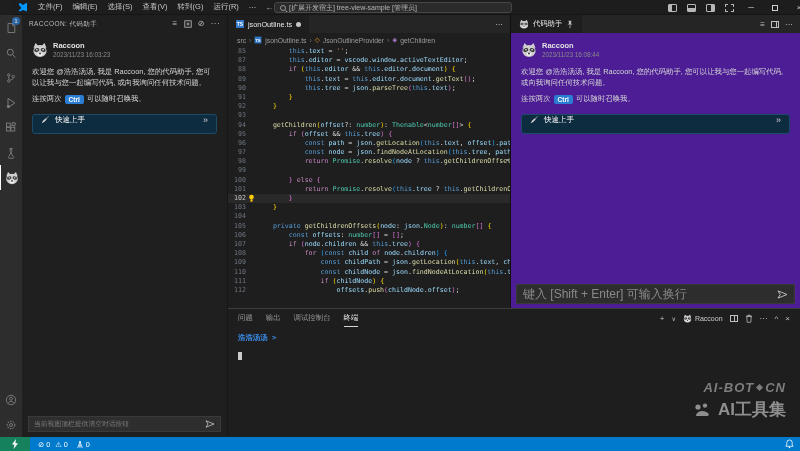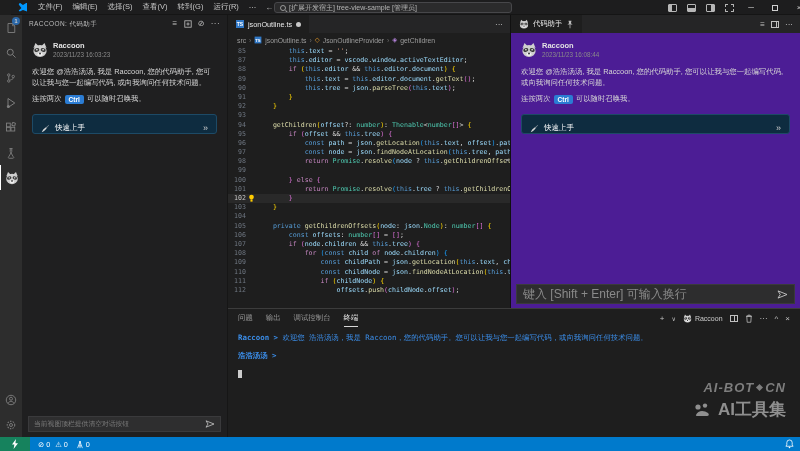--- a/index.html
+++ b/index.html
@@ -34,21 +34,21 @@
 .side-header{height:18px;display:flex;align-items:center;padding:0 7px;font-size:6.5px;color:#bbb;letter-spacing:.4px}
 .side-tools{margin-left:auto;display:flex;align-items:center;gap:6px;color:#c0c0c0;font-size:8px}
 .tool-ico{cursor:default;line-height:1}
 .chat{padding:8px 10px 0 10px}
 .chat-head{display:flex;gap:5px;align-items:center}
 .chat-name{font-size:7.5px;font-weight:bold;color:#e3e3e3}
 .chat-time{font-size:6.3px;color:#8a8a8a;margin-top:1px}
 .chat-msg{font-size:7.4px;line-height:11px;color:#d6d6d6;margin-top:8px}
 .chat-hint{font-size:7.4px;color:#d6d6d6;margin-top:6px;display:flex;align-items:center;gap:3px}
 .kbd{background:#2b7cd3;color:#fff;font-size:6.5px;padding:1px 4px;border-radius:2px;font-weight:bold}
-.quick-btn{margin-top:10px;height:20px;background:#0e2c40;border:1px solid #1d4a66;border-radius:3px;display:flex;align-items:flex-end;gap:5px;padding:0 8px;font-size:7.5px;color:#fff}
+.quick-btn{margin-top:10px;height:20px;background:#0e2c40;border:1px solid #1d4a66;border-radius:3px;display:flex;align-items:flex-start;gap:5px;padding:0 8px;font-size:7.5px;color:#fff}
 .quick-chev{margin-left:auto;color:#cfcfcf;font-size:9px}
 .side-input{position:absolute;left:6px;right:6px;bottom:5px;height:16px;background:#2e2e2f;border:1px solid #3a3a3c;display:flex;align-items:center;padding:0 5px;font-size:6.8px;color:#7d7d7d}
 .send-ico{margin-left:auto;flex:none}
 
 .editor-group{position:absolute;left:228px;top:15px;width:282px;height:293px;background:#1e1e1e}
 .tabbar{height:18px;background:#252526;display:flex;align-items:stretch}
 .tab{background:#1e1e1e;display:flex;align-items:center;gap:4px;padding:0 8px;font-size:7.3px;color:#e9e9e9}
 .ts-badge{width:8px;height:8px;background:#3178c6;color:#fff;font-size:5px;font-weight:bold;display:flex;align-items:center;justify-content:center;flex:none}
 .mod-dot{width:5px;height:5px;border-radius:50%;background:#c8c8c8;flex:none}
 .tab-actions{margin-left:auto;display:flex;align-items:center;gap:6px;padding-right:7px;color:#c0c0c0;font-size:8px}
@@ -393,21 +393,20 @@
         <span class="split-ico"></span>
         <svg width="8" height="9" viewBox="0 0 10 12">
             <path d="M2 3h6l-.6 8H2.6z M1 3h8 M3.5 3V1.5h3V3" fill="none" stroke="#c0c0c0"></path>
           </svg>
         <span>···</span>
         <span>^</span>
         <span>×</span>
       </div>
     </div>
     <div class="terminal">
-      <div class="term-line"><span class="term-prompt">Raccoon &gt;</span><span> 欢迎您 浩浩汤汤，我是 Raccoon，您的代码助手。您可以让我与您一起编写代码，或向我询问任何技术问题。</span></div>
       <div class="term-line"><span class="term-prompt">浩浩汤汤 &gt;</span></div>
       <div class="term-line"><span class="block-cursor"></span></div>
     </div>
     <div class="watermark">
       <div class="w1">
         <span>AI-BOT</span>
         <span class="w-star"></span>
         <span>CN</span>
       </div>
       <div class="w2">

